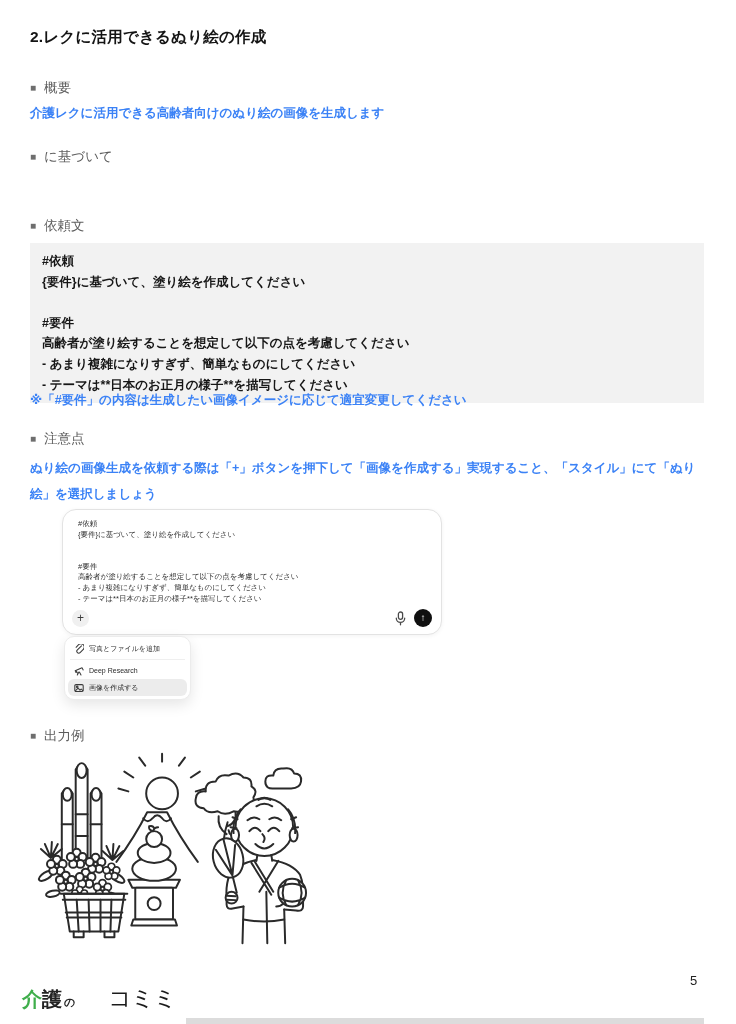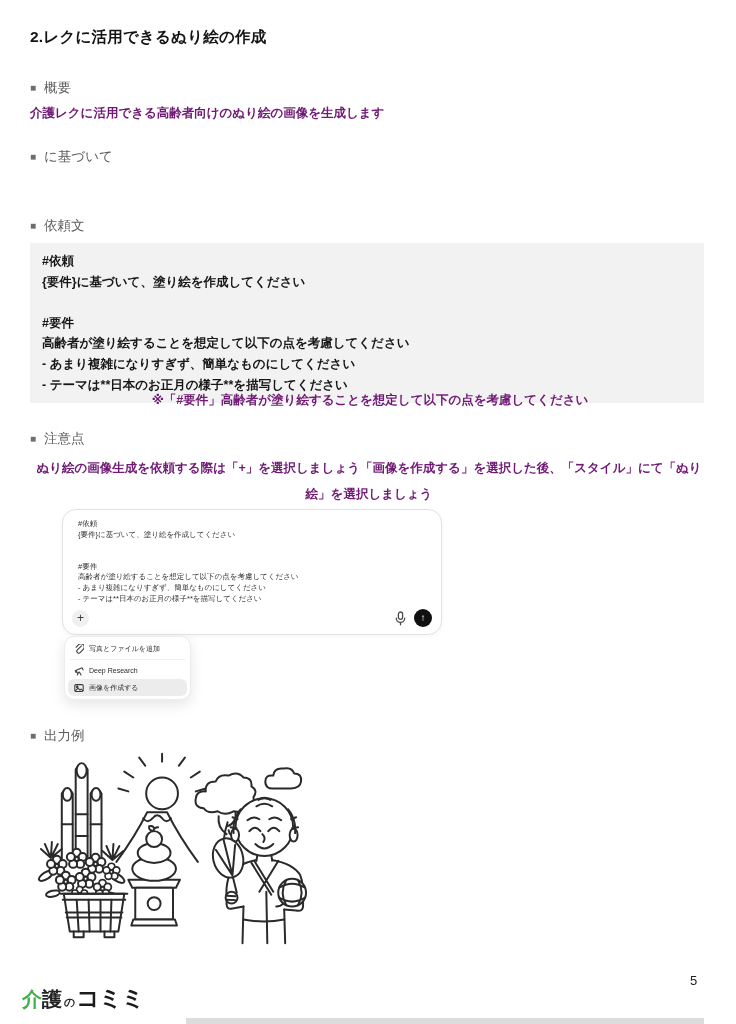--- a/index.html
+++ b/index.html
@@ -2,21 +2,21 @@
 <html><head>
 <meta charset="utf-8">
 <style>
   html,body{margin:0;padding:0;background:#fff;}
   .page{position:relative;width:704px;height:1024px;background:#ffffff;overflow:hidden;
         font-family:"Liberation Sans","DejaVu Sans",sans-serif;color:#141414;}
   .abs{position:absolute;}
   .title{left:30px;top:27px;font-size:15.5px;font-weight:700;letter-spacing:.2px;}
   .sec{left:30px;display:flex;align-items:center;gap:8px;color:#5c5c5c;font-size:13.5px;font-weight:500;}
   .sq{font-size:10px;line-height:1;color:#6e6e6e;}
-  .body-text{left:30px;font-size:12.5px;font-weight:600;color:#701a75;text-align:center;}
+  .body-text{left:30px;font-size:12.5px;font-weight:600;color:#3b82f6;}
   .prompt-block{left:30px;top:243px;width:652px;background:#f2f2f2;padding:8px 12px;
         font-size:12.5px;font-weight:600;line-height:20.6px;color:#161616;}
   .pl{min-height:20.6px;}
   .note{left:30px;top:392px;width:680px;}
   .caution-body{left:30px;top:456px;width:678px;line-height:25.5px;}
   
   .composer{left:62px;top:509px;width:378px;height:124px;background:#fff;border:1px solid #e3e3e3;
         border-radius:14px;box-shadow:0 1px 4px rgba(0,0,0,.05);}
   .composer-text{padding:9px 14px 0 15px;font-size:7.5px;line-height:10.7px;color:#303030;}
   .cl{min-height:10.7px;}
@@ -34,21 +34,21 @@
   .menu-item.highlight{background:#ececec;}
   .menu-sep{height:1px;background:#efefef;margin:2px 2px;}
   .mi-icon{display:flex;align-items:center;}
   
   .art{left:33px;top:752px;width:278px;height:194px;}
   
   .logo{left:22px;top:987px;display:flex;align-items:baseline;line-height:1;}
   .lg-kai{color:#3fae4b;font-size:20px;font-weight:700;}
   .lg-go{color:#232323;font-size:20px;font-weight:700;}
   .lg-no{color:#232323;font-size:11px;font-weight:700;padding:0 1px 1px 2px;}
-  .lg-comimi{color:#1b1b1b;font-size:23px;font-weight:700;letter-spacing:-1px;}
+  .lg-comimi{color:#1b1b1b;font-size:23px;font-weight:400;letter-spacing:-1px;margin-left:32px;}
   .pageno{left:690px;top:973px;font-size:13px;color:#222;}
   .bottom-strip{left:186px;top:1018px;width:550px;height:6px;background:#dcdcdc;}
 </style>
 </head>
 <body>
 
 <div class="page">
 
   <div class="abs title">2.レクに活用できるぬり絵の作成</div>
 
@@ -69,27 +69,27 @@
   </div>
   <div class="abs prompt-block">
     <div class="pl">#依頼</div>
     <div class="pl">{要件}に基づいて、塗り絵を作成してください</div>
     <div class="pl"></div>
     <div class="pl">#要件</div>
     <div class="pl">高齢者が塗り絵することを想定して以下の点を考慮してください</div>
     <div class="pl">- あまり複雑になりすぎず、簡単なものにしてください</div>
     <div class="pl">- テーマは**日本のお正月の様子**を描写してください</div>
   </div>
-  <div class="abs body-text note">※「#要件」高齢者が塗り絵することを想定して以下の点を考慮してください</div>
+  <div class="abs body-text note">※「#要件」の内容は生成したい画像イメージに応じて適宜変更してください</div>
 
   <div class="abs sec" style="top:430px">
     <span class="sq">■</span>
     <span>注意点</span>
   </div>
-  <div class="abs body-text caution-body">ぬり絵の画像生成を依頼する際は「+」を選択しましょう「画像を作成する」を選択した後、「スタイル」にて「ぬり絵」を選択しましょう</div>
+  <div class="abs body-text caution-body">ぬり絵の画像生成を依頼する際は「+」ボタンを押下して「画像を作成する」実現すること、「スタイル」にて「ぬり絵」を選択しましょう</div>
 
   <div class="abs composer">
     <div class="composer-text">
       <div class="cl">#依頼</div>
       <div class="cl">{要件}に基づいて、塗り絵を作成してください</div>
       <div class="cl"></div>
       <div class="cl"></div>
       <div class="cl">#要件</div>
       <div class="cl">高齢者が塗り絵することを想定して以下の点を考慮してください</div>
       <div class="cl">- あまり複雑になりすぎず、簡単なものにしてください</div>

